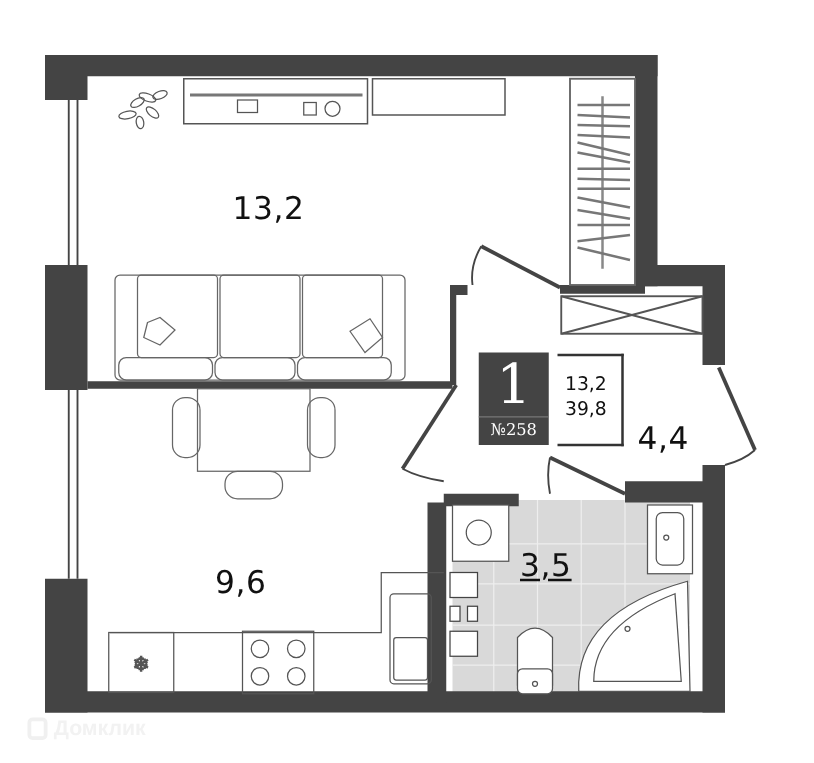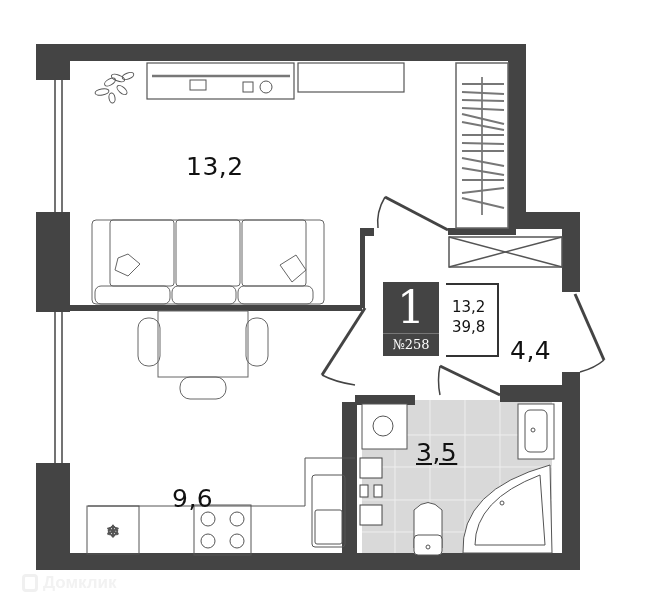--- a/index.html
+++ b/index.html
@@ -173,21 +173,21 @@
   </g>
 
   <g stroke="#555" stroke-width="1" fill="#fff">
     <path d="M463,553 Q460,490 550,465 L552,553 Z"></path>
     <path d="M475,545 Q475,500 540,475 L545,545 Z" fill="none"></path>
     <circle cx="502" cy="503" r="2"></circle>
   </g>
 </svg>
 
 <div class="label" style="left:186px;top:152px;">13,2</div>
-<div class="label" style="left:172px;top:451px;margin-top:33px;">9,6</div>
+<div class="label" style="left:172px;top:451px;">9,6</div>
 <div class="label" style="left:510px;top:325px;margin-top:11px;">4,4</div>
 <div class="label" style="left:416px;top:438px;text-decoration:underline;">3,5</div>
 
 <div class="badge">
   <div class="num">1</div>
   <div class="apt">№258</div>
 </div>
 <div class="areas">
   <div class="a1">13,2</div>
   <div>39,8</div>

